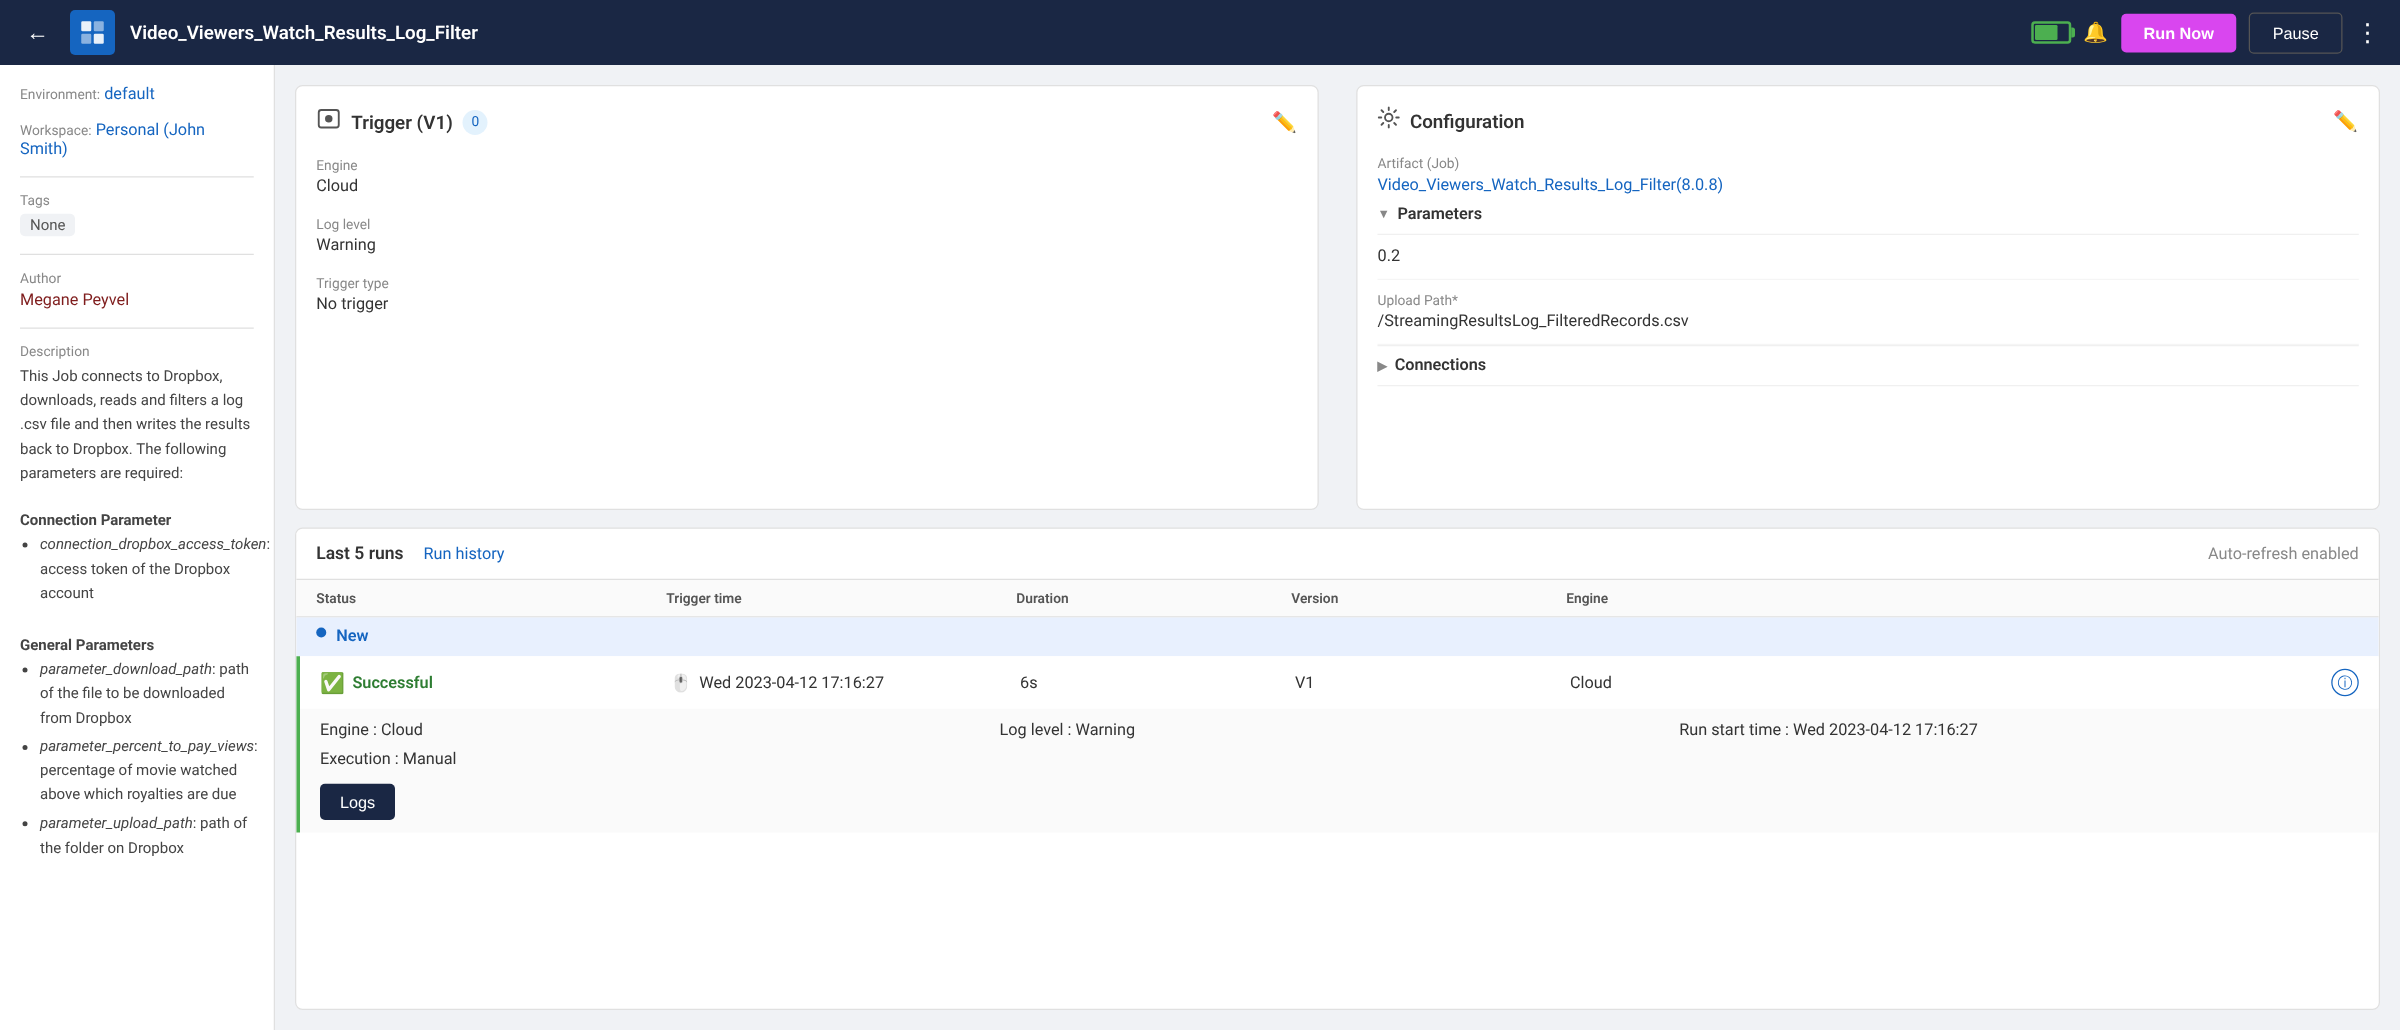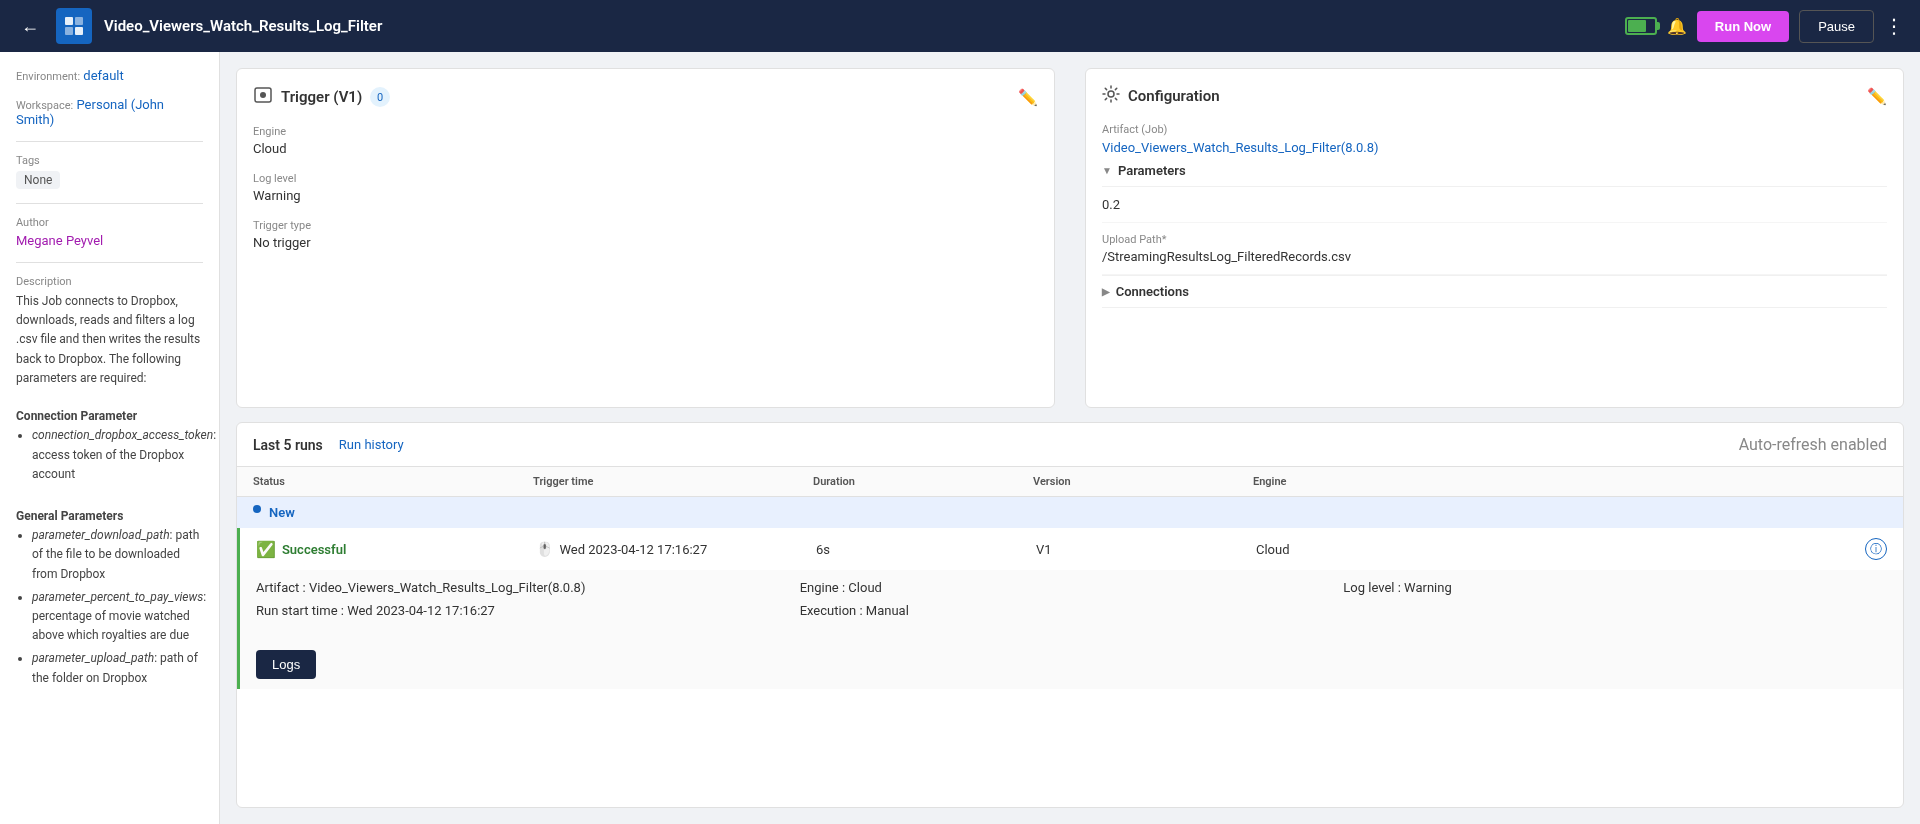--- a/index.html
+++ b/index.html
@@ -31,21 +31,21 @@
     .pause-btn { background: transparent; color: white; border: 1px solid #555; padding: 8px 18px; border-radius: 4px; cursor: pointer; font-size: 13px; }
     .more-btn { background: none; border: none; color: white; cursor: pointer; font-size: 20px; }
 
     
     .main-layout { display: flex; height: calc(824px - 52px); }
 
     
     .sidebar { width: 220px; background: white; border-right: 1px solid #e0e0e0; padding: 16px; overflow-y: auto; flex-shrink: 0; }
     .sidebar-section { margin-bottom: 14px; }
     .sidebar-label { font-size: 11px; color: #888; margin-bottom: 4px; }
-    .sidebar-value { font-size: 13px; color: #a21caf; }
+    .sidebar-value { font-size: 13px; color: #7f1d1d; }
     .sidebar-link { color: #1565c0; text-decoration: none; font-size: 13px; cursor: pointer; }
     .sidebar-divider { border: none; border-top: 1px solid #e0e0e0; margin: 12px 0; }
     .sidebar-tag { display: inline-block; background: #f0f2f5; border-radius: 4px; padding: 2px 8px; font-size: 12px; color: #555; }
     .sidebar-desc { font-size: 12px; color: #444; line-height: 1.6; }
     .sidebar-desc ul { padding-left: 16px; }
     .sidebar-desc li { margin-bottom: 4px; }
     .sidebar-desc .param-name { font-style: italic; }
     .sidebar-desc .bold { font-weight: 700; }
 
     
@@ -79,21 +79,21 @@
     .chevron { font-size: 10px; color: #888; }
     .param-block { padding: 10px 0; border-bottom: 1px solid #f5f5f5; }
     .param-label { font-size: 11px; color: #888; margin-bottom: 3px; }
     .param-value { font-size: 13px; color: #333; }
 
     
     .runs-card { background: white; border-radius: 6px; border: 1px solid #e0e0e0; flex: 1; overflow: hidden; display: flex; flex-direction: column; }
     .runs-header { display: flex; align-items: center; gap: 16px; padding: 12px 16px; border-bottom: 1px solid #e0e0e0; }
     .runs-title { font-size: 14px; font-weight: 600; }
     .run-history-link { color: #1565c0; font-size: 13px; cursor: pointer; text-decoration: none; }
-    .auto-refresh { margin-left: auto; font-size: 16px; color: #888; }
+    .auto-refresh { margin-left: auto; font-size: 13px; color: #888; }
 
     .table-header { display: grid; grid-template-columns: 280px 280px 220px 220px 1fr; padding: 8px 16px; background: #fafafa; border-bottom: 1px solid #e0e0e0; font-size: 11px; font-weight: 600; color: #555; }
     .table-header span { }
 
     .new-row { display: flex; align-items: flex-start; padding: 8px 16px; background: #e8f0fe; gap: 8px; }
     .new-dot { width: 8px; height: 8px; background: #1565c0; border-radius: 50%; }
     .new-label { font-size: 13px; color: #1565c0; font-weight: 600; }
 
     .run-row { border-left: 3px solid #4caf50; }
     .run-row-main { display: grid; grid-template-columns: 280px 280px 220px 220px 1fr; padding: 10px 16px; align-items: center; background: white; }
@@ -102,21 +102,21 @@
     .trigger-time { display: flex; align-items: center; gap: 6px; font-size: 13px; color: #333; }
     .clock-icon { color: #888; font-size: 14px; }
     .duration-val { font-size: 13px; color: #333; }
     .version-val { font-size: 13px; color: #333; }
     .engine-cell { display: flex; align-items: center; justify-content: space-between; }
     .engine-val { font-size: 13px; color: #333; }
     .info-icon-btn { background: none; border: 1px solid #1565c0; border-radius: 50%; width: 22px; height: 22px; display: flex; align-items: center; justify-content: center; cursor: pointer; color: #1565c0; font-size: 12px; }
 
     .run-details { padding: 10px 16px; background: #fafafa; font-size: 13px; color: #333; }
     .run-details-grid { display: grid; grid-template-columns: 1fr 1fr 1fr; gap: 8px 0; margin-bottom: 8px; }
-    .logs-btn { background: #1a2744; color: white; border: none; padding: 7px 16px; border-radius: 4px; cursor: pointer; font-size: 13px; margin-top: 24px; }
+    .logs-btn { background: #1a2744; color: white; border: none; padding: 7px 16px; border-radius: 4px; cursor: pointer; font-size: 13px; margin-top: 4px; }
   </style>
 </head>
 <body>
 
 <div class="header">
   <button class="back-btn">←</button>
   <div class="logo-icon">
     <svg width="22" height="22" viewBox="0 0 22 22" fill="none">
       <rect x="2" y="2" width="8" height="8" rx="1" fill="white" opacity="0.9"></rect>
       <rect x="12" y="2" width="8" height="8" rx="1" fill="white" opacity="0.5"></rect>
@@ -283,21 +283,20 @@
           <div class="duration-val">6s</div>
           <div class="version-val">V1</div>
           <div class="engine-cell">
             <span class="engine-val">Cloud</span>
             <button class="info-icon-btn">ⓘ</button>
           </div>
         </div>
 
         <div class="run-details">
           <div class="run-details-grid">
-            <span>Artifact : <span>Video_Viewers_Watch_Results_Log_Filter(8.0.8)</span></span>
             <span>Engine : <span>Cloud</span></span>
             <span>Log level : <span>Warning</span></span>
             <span>Run start time : <span>Wed 2023-04-12 17:16:27</span></span>
             <span>Execution : <span>Manual</span></span>
           </div>
           <button class="logs-btn">Logs</button>
         </div>
       </div>
     </div>
 

